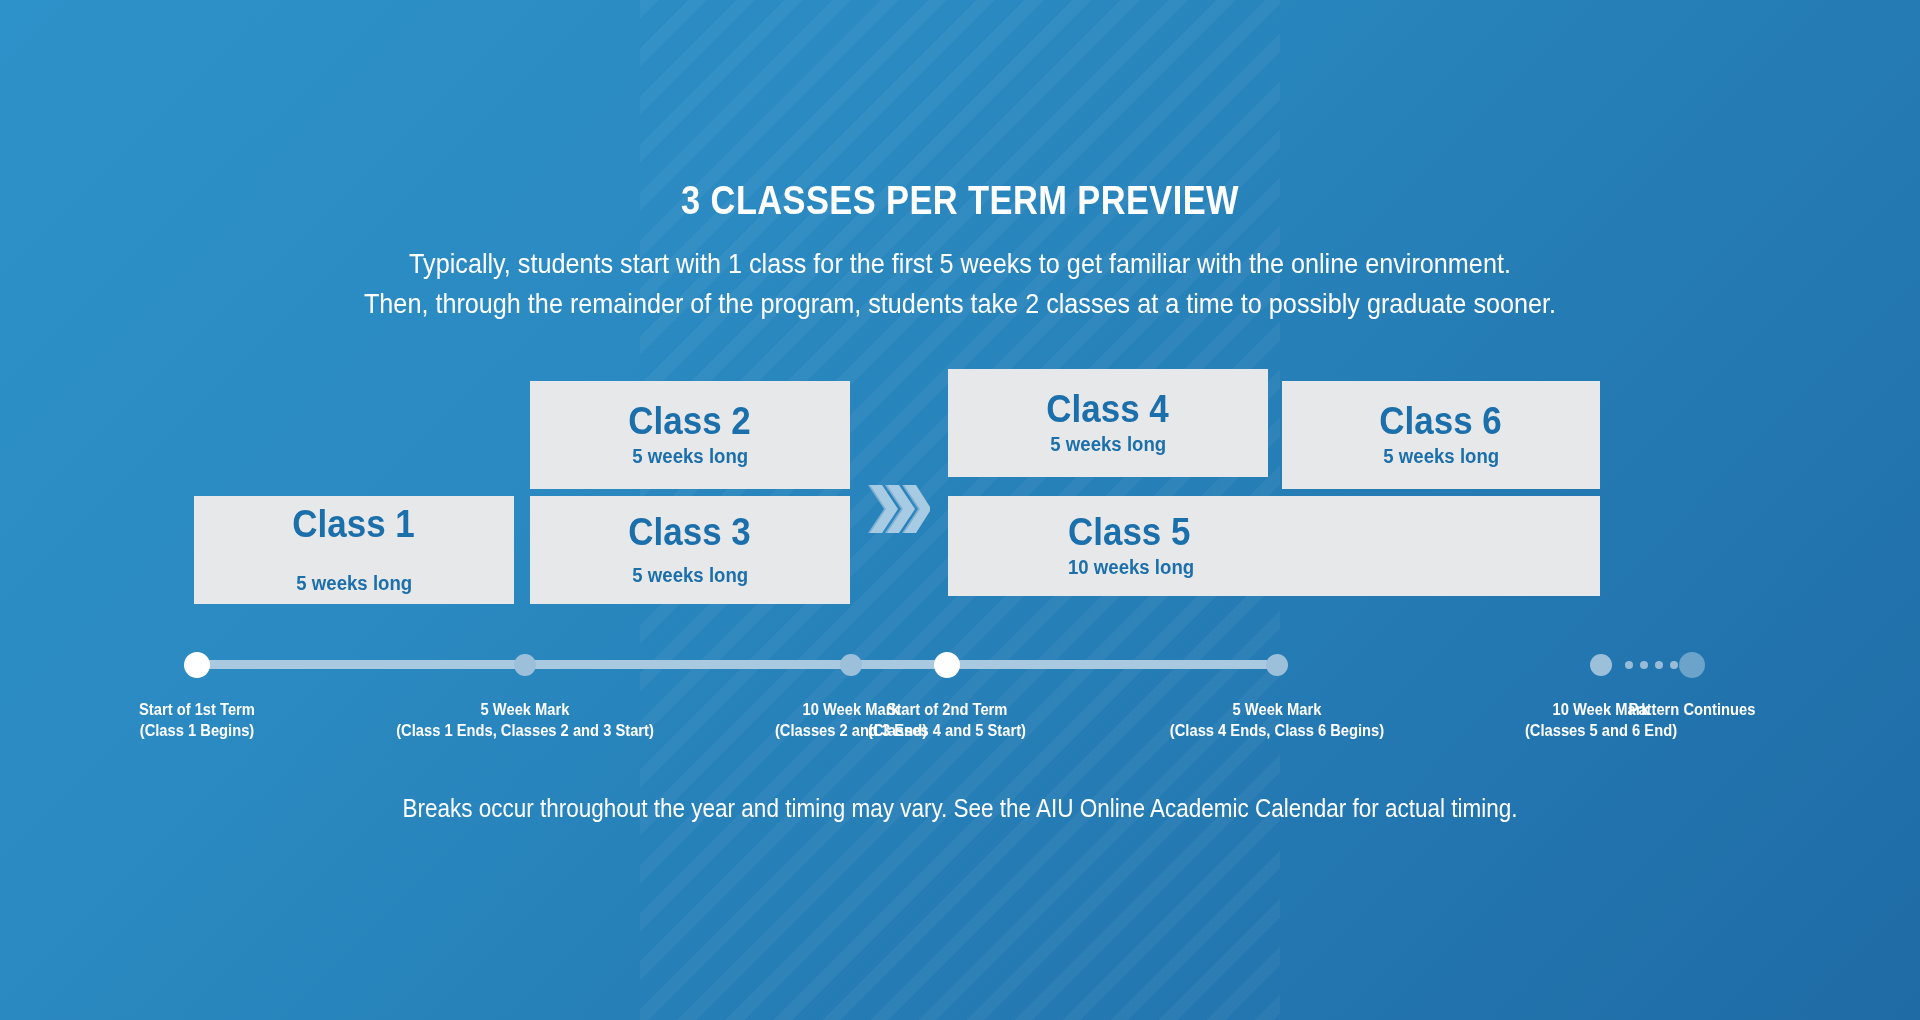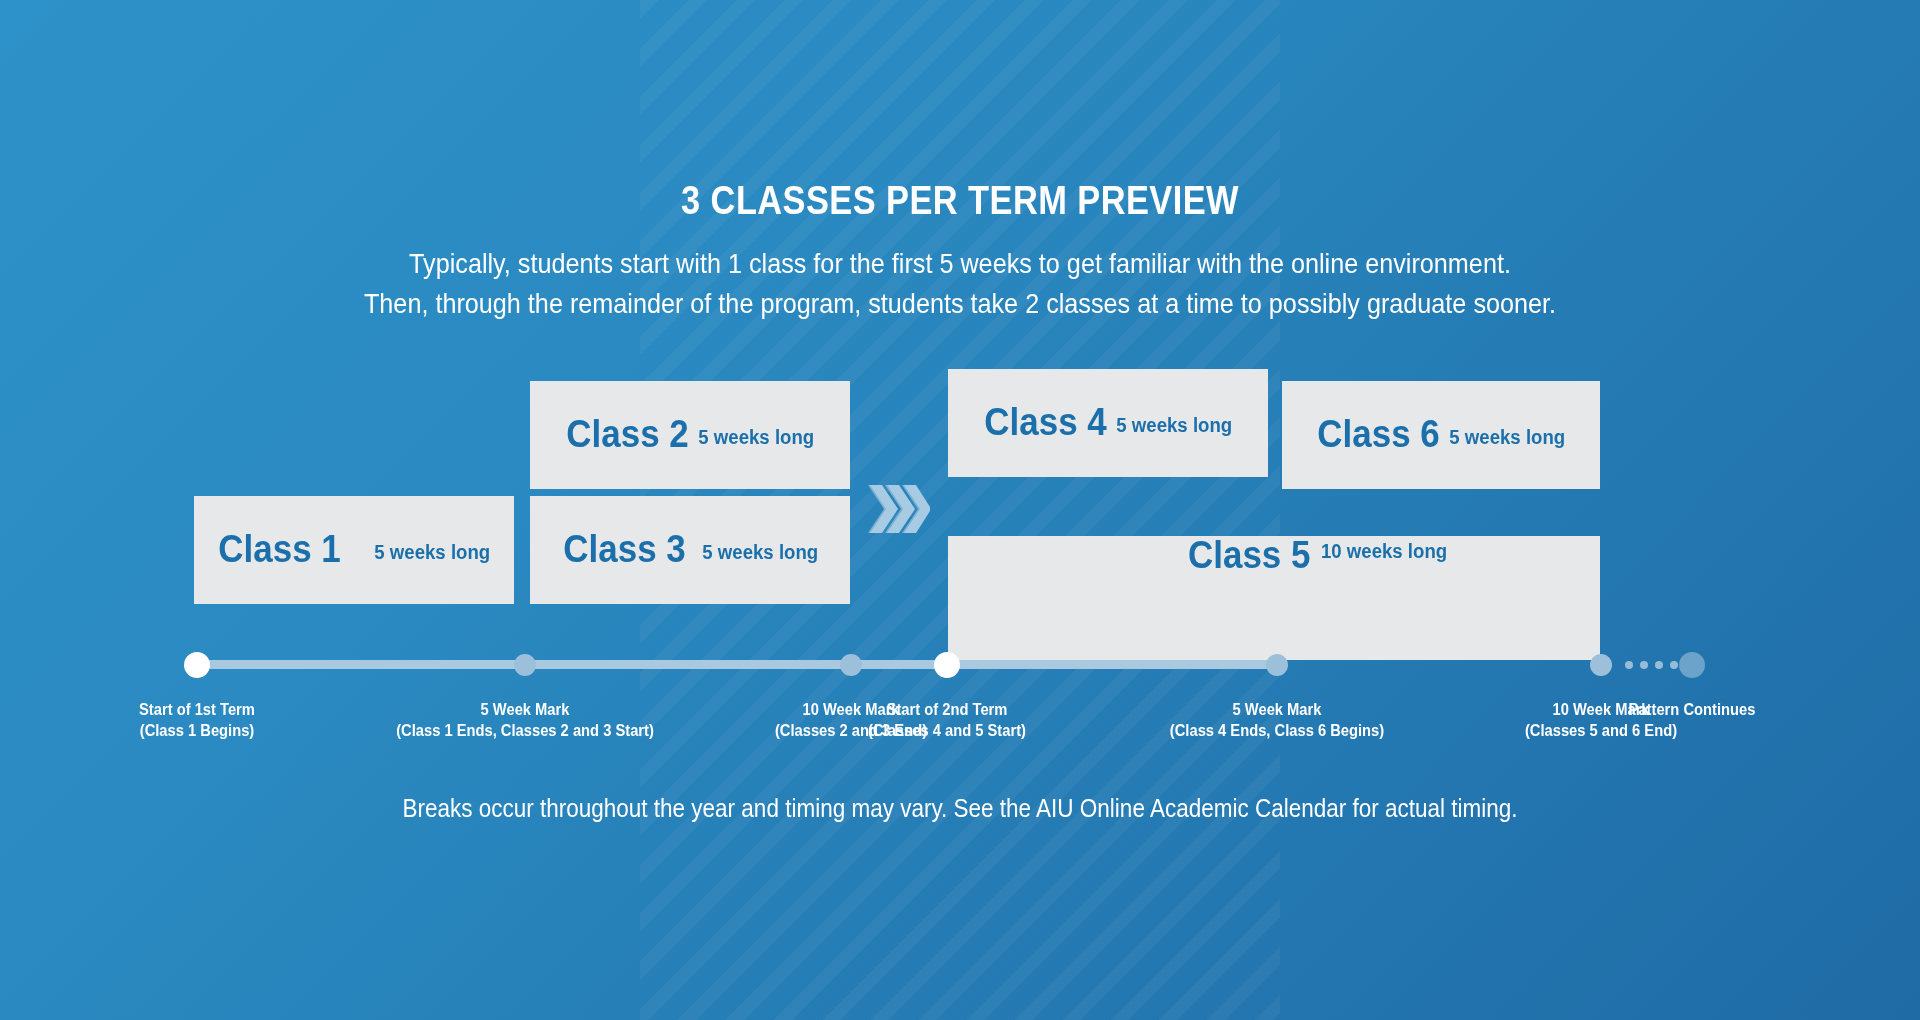--- a/index.html
+++ b/index.html
@@ -52,21 +52,21 @@
     transform-origin: center top;
   }
   #subtitle-1 { top:248px; }
   #subtitle-2 { top:288px; }
 
   
   .class-box {
     position:absolute;
     background:#e7e8e9;
     display:flex;
-    flex-direction:row;
+    flex-direction:column;
     align-items:center;
     justify-content:center;
   }
   .class-box.left-aligned { align-items:flex-start; }
   .class-title {
     color:#1b6fab;
     font-size:38px;
     font-weight:bold;
     line-height:1.05;
     transform: scaleX(0.92);
@@ -152,21 +152,21 @@
         <div class="class-sub">5 weeks long</div>
       </div>
       <div class="class-box" style="left: 530px; top: 496px; width: 320px; height: 108px; gap: 7px;">
         <div class="class-title">Class 3</div>
         <div class="class-sub">5 weeks long</div>
       </div>
       <div class="class-box" style="left: 948px; top: 369px; width: 320px; height: 108px;">
         <div class="class-title">Class 4</div>
         <div class="class-sub">5 weeks long</div>
       </div>
-      <div class="class-box left-aligned" style="left: 948px; top: 496px; width: 652px; height: 124px; padding-left: 96px; margin-top: 40px;">
+      <div class="class-box left-aligned" style="left: 948px; top: 496px; width: 652px; height: 100px; padding-left: 120px;">
         <div class="class-title">Class 5</div>
         <div class="class-sub">10 weeks long</div>
       </div>
       <div class="class-box" style="left: 1282px; top: 381px; width: 318px; height: 108px;">
         <div class="class-title">Class 6</div>
         <div class="class-sub">5 weeks long</div>
       </div>
     </div>
 
   <div id="chevrons">

